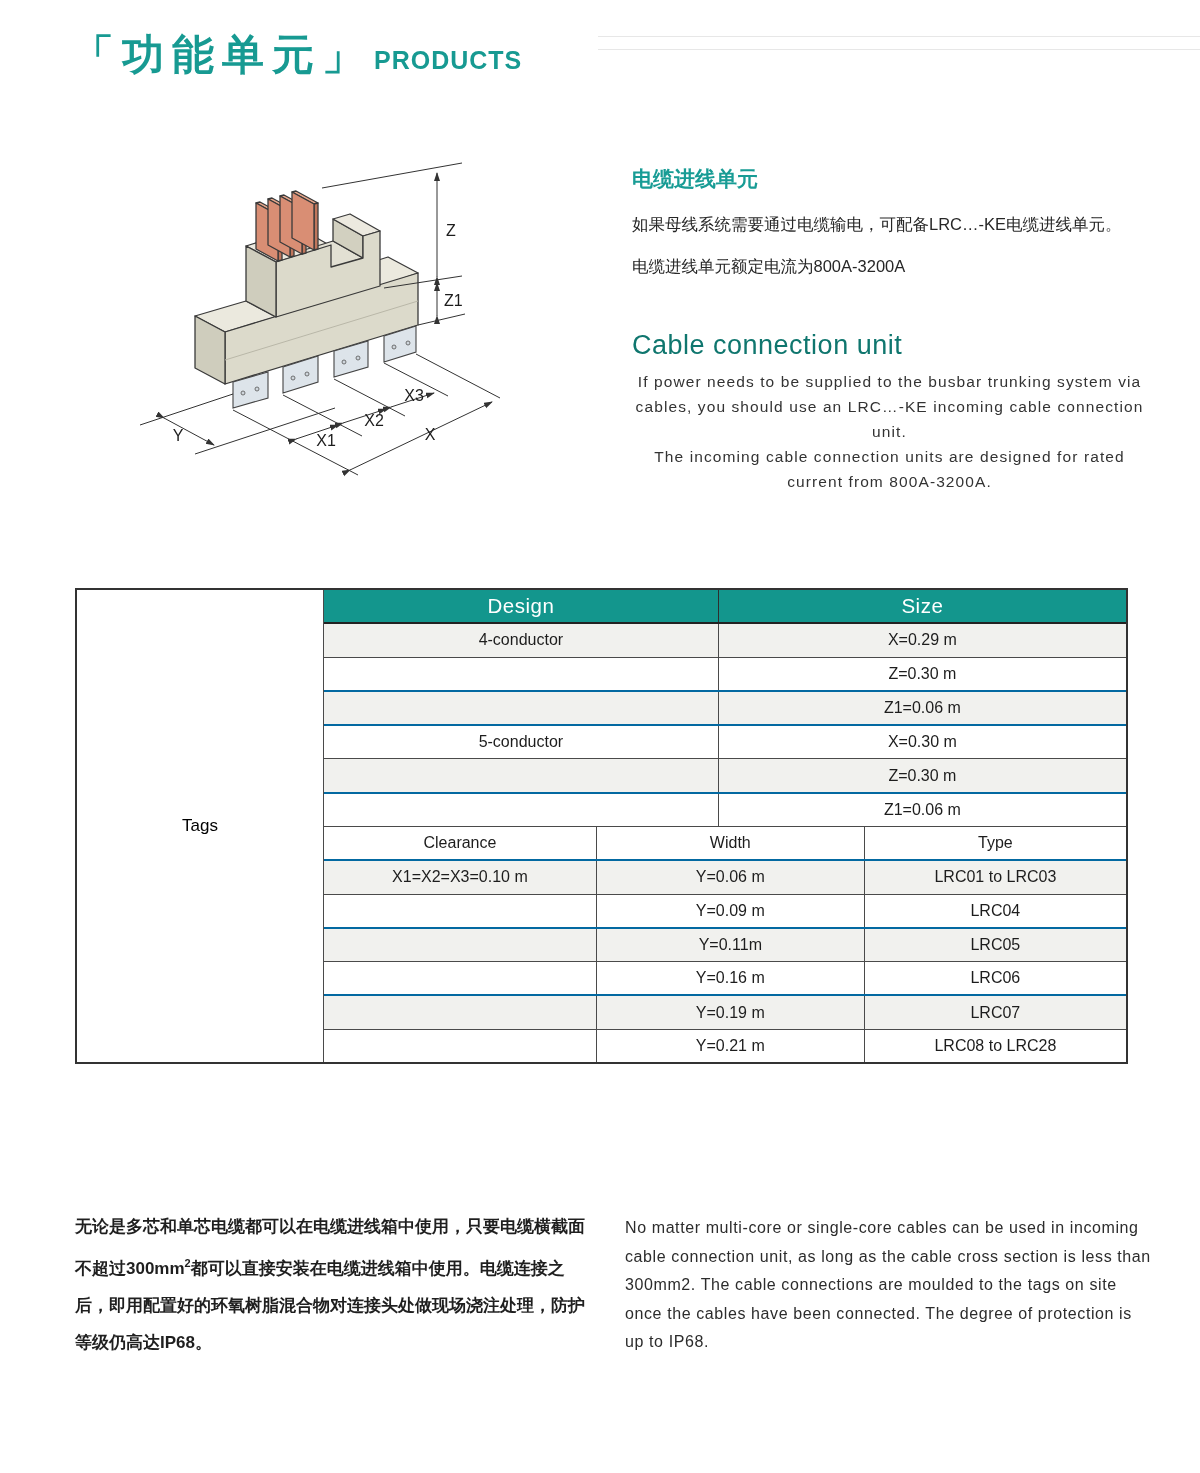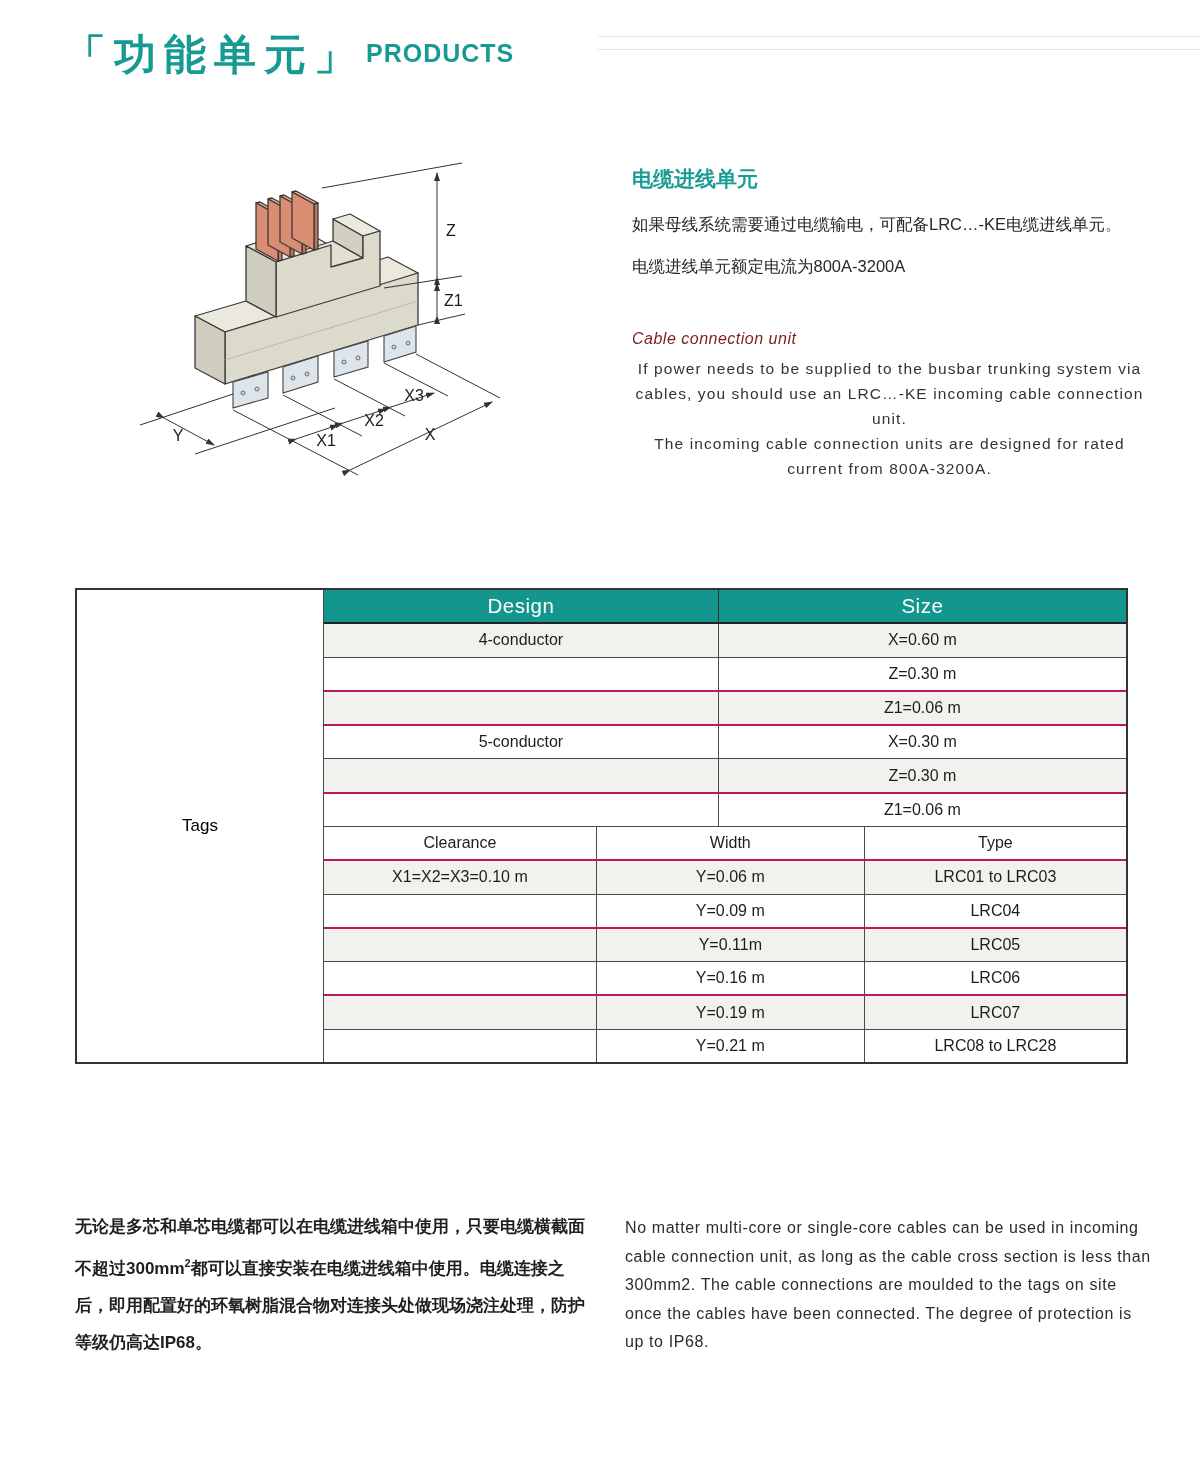--- a/index.html
+++ b/index.html
@@ -1,39 +1,39 @@
 <!DOCTYPE html>
 <html><head>
 <meta charset="utf-8">
 <style>
   html,body{margin:0;padding:0;background:#fff;}
   #page{position:relative;width:1200px;height:1473px;background:#ffffff;overflow:hidden;
         font-family:"Liberation Sans","DejaVu Sans",sans-serif;color:#222;}
   .abs{position:absolute;}
 
   
-  .masthead{position:absolute;left:64px;top:34px;display:flex;align-items:center;}
+  .masthead{position:absolute;left:72px;top:34px;display:flex;align-items:flex-end;}
   .title-cn{font-size:42px;font-weight:bold;color:#179a92;letter-spacing:8px;line-height:1;}
   .title-en{font-size:25px;font-weight:bold;color:#179a92;letter-spacing:1px;line-height:1;margin-left:2px;margin-bottom:3px;}
   .rule{position:absolute;height:1px;background:#e7e7e7;}
 
   
   .sec-title{font-size:21px;color:#189c95;font-weight:600;}
-  .sec-title-en{font-size:16px;color:#7f1d1d;font-weight:400;letter-spacing:0.5px;font-style:italic;}
+  .sec-title-en{font-size:27px;color:#0f766e;font-weight:400;letter-spacing:0.5px;}
   .cn-body{font-size:16.5px;line-height:30px;color:#272727;font-weight:500;}
   .en-body{font-size:15.5px;line-height:25px;letter-spacing:1.1px;color:#333;text-align:center;}
 
   
   .tbl{position:absolute;left:75px;top:588px;width:1053px;height:476px;border:2px solid #333;
        box-sizing:border-box;background:#fff;}
   .tags-cell{position:absolute;left:0;top:0;bottom:0;width:246px;border-right:1px solid #4a4a4a;
        display:flex;align-items:center;justify-content:center;font-size:17px;color:#000000;}
   .grid{position:absolute;left:247px;top:0;right:0;bottom:0;display:flex;flex-direction:column;}
   .trow{display:flex;flex:1;border-bottom:1px solid #4a4a4a;}
-  .trow.thick{border-bottom:2px solid #be185d;}
+  .trow.thick{border-bottom:2px solid #0369a1;}
   .trow.last{border-bottom:none;}
   .trow .c{display:flex;align-items:center;justify-content:center;font-size:16px;color:#1d1d1d;
        border-left:1px solid #4a4a4a;box-sizing:border-box;}
   .trow .c:first-child{border-left:none;}
   .w2a{width:49.1%;} .w2b{flex:1;}
   .w3a{width:33.9%;} .w3b{width:33.4%;} .w3c{flex:1;}
   .trow.head{background:#13968d;border-bottom:2px solid #222;}
   .trow.head .c{color:#ffffff;font-size:20.5px;letter-spacing:0.5px;border-left-color:#2e2e2e;}
   .shade{background:#f1f1ee;}
 
@@ -170,21 +170,21 @@
     <div class="tags-cell">
       <span>Tags</span>
     </div>
     <div class="grid">
       <div class="trow head">
         <div class="c w2a">Design</div>
         <div class="c w2b">Size</div>
       </div>
       <div class="trow">
         <div class="c w2a shade">4-conductor</div>
-        <div class="c w2b shade">X=0.60 m</div>
+        <div class="c w2b shade">X=0.29 m</div>
       </div>
       <div class="trow thick">
         <div class="c w2a"></div>
         <div class="c w2b">Z=0.30 m</div>
       </div>
       <div class="trow thick">
         <div class="c w2a shade"></div>
         <div class="c w2b shade">Z1=0.06 m</div>
       </div>
       <div class="trow">

